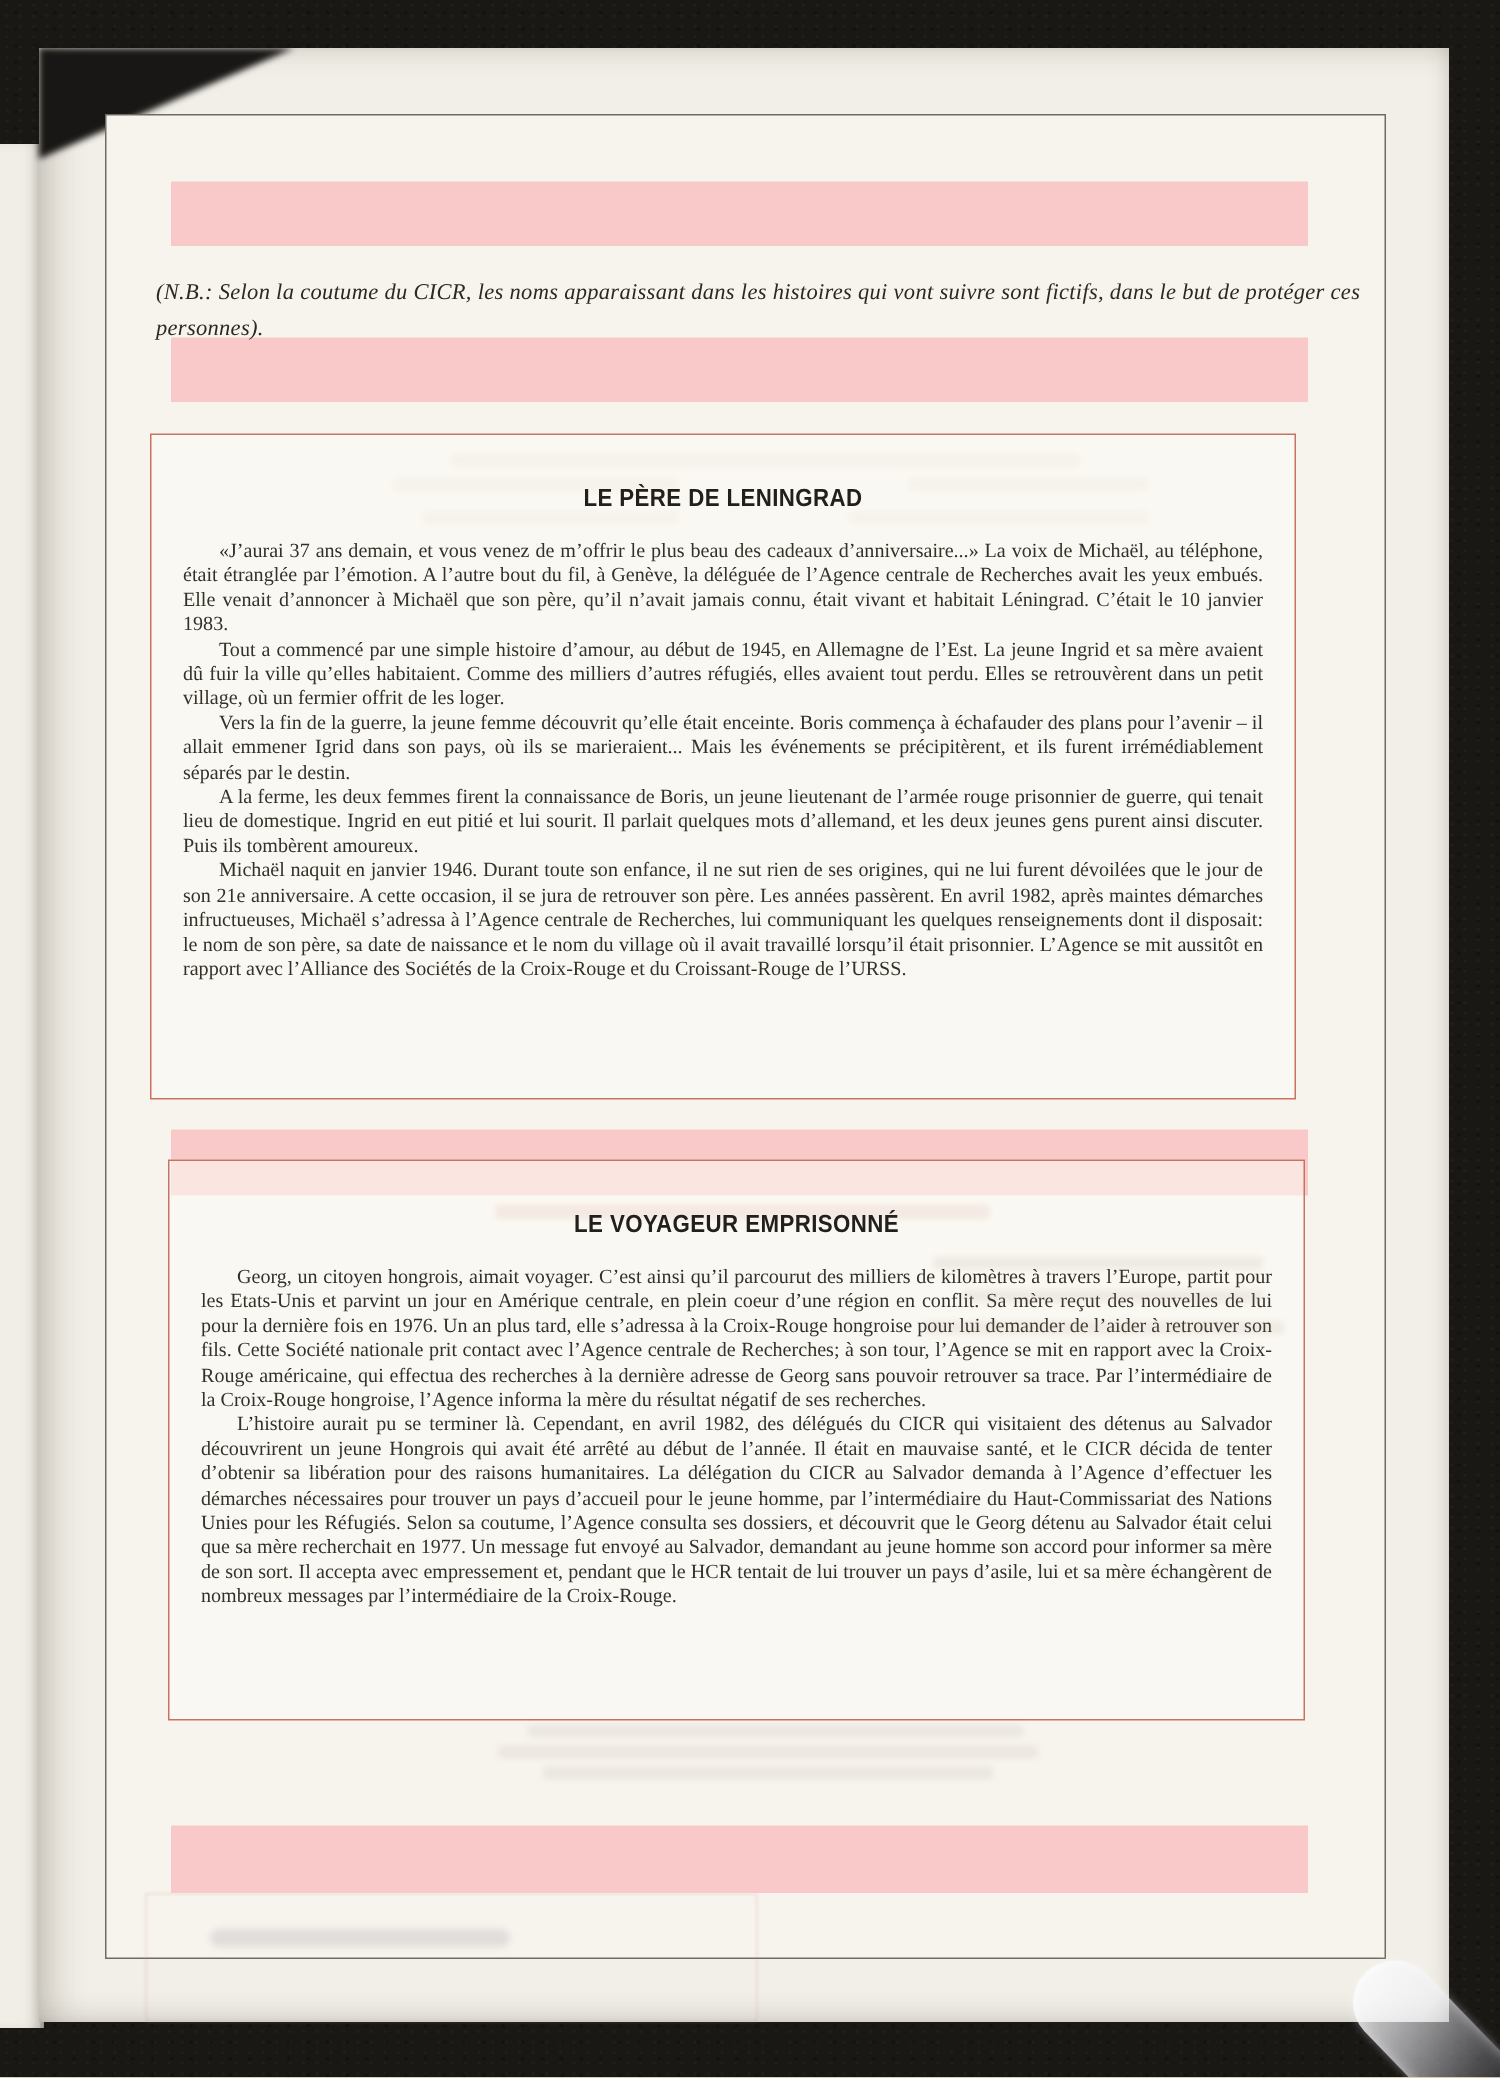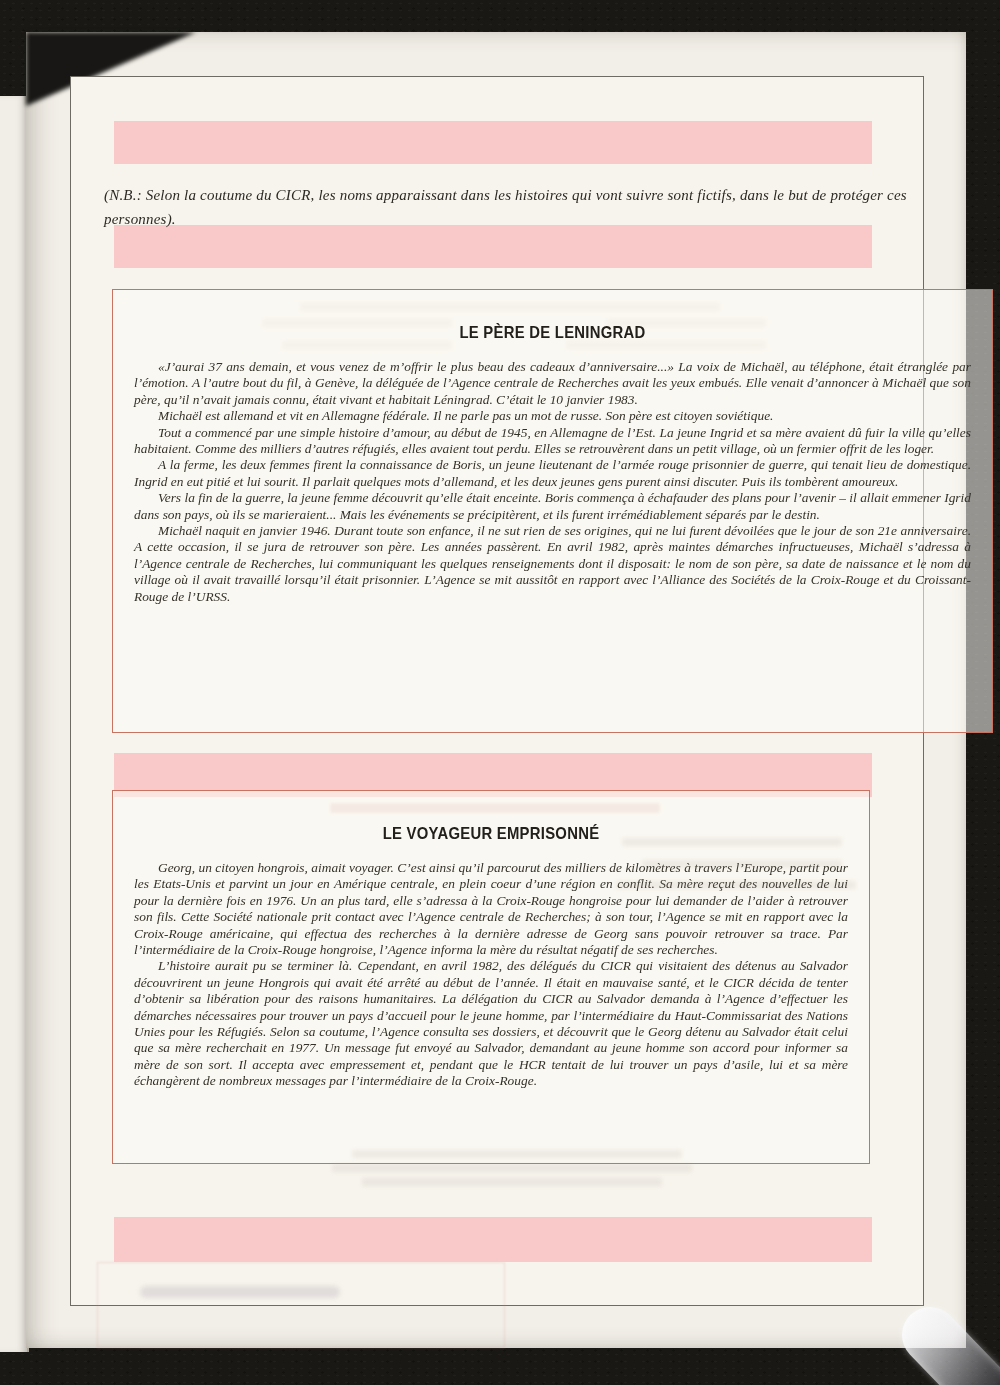--- a/index.html
+++ b/index.html
@@ -60,32 +60,32 @@
     position:absolute; left:104px; top:168px; width:816px;
     font-style:italic; font-size:15px; line-height:1.62;
     color:#2c2925; letter-spacing:.2px;
   }
 
   .story-box {
     position:absolute; box-sizing:border-box;
     border:1px solid #c87261; background:rgba(253,251,246,.55);
     padding:0 21px; overflow:hidden;
   }
-  .box1 { left:112px; top:289px; width:881px; height:444px; }
-  .box2 { left:112px; top:790px; width:758px; height:374px; }
+  .box1 { left:100px; top:289px; width:764px; height:444px; }
+  .box2 { left:112px; top:773px; width:758px; height:374px; }
 
   .story-title {
     margin:33px 0 17px; text-align:center;
     font-family:"Liberation Sans", sans-serif; font-weight:bold;
     font-size:16.5px; letter-spacing:.3px; color:#23201c;
     transform:scaleX(.9);
   }
   .story-box p {
     margin:0; text-indent:24px;
-    font-style:italic; font-size:13.4px; line-height:16.4px;
+    font-size:13.4px; line-height:16.4px;
     text-align:justify; color:#343129;
   }
 
   
   .ghost {
     position:absolute; height:8px; border-radius:3px;
     background:rgba(165,150,145,.14); filter:blur(2px);
   }
   .ghost.pink { background:rgba(208,138,132,.30); filter:blur(1.6px); }
   .ghost-rect {
@@ -125,24 +125,23 @@
 
   <div class="ghost" style="left:300px; top:303px; width:420px;"></div>
   <div class="ghost" style="left:262px; top:319px; width:190px;"></div>
   <div class="ghost" style="left:606px; top:319px; width:160px;"></div>
   <div class="ghost" style="left:282px; top:341px; width:170px;"></div>
   <div class="ghost" style="left:566px; top:341px; width:200px;"></div>
 
   <div class="story-box box1">
     <h2 class="story-title">LE PÈRE DE LENINGRAD</h2>
     <p>«J’aurai 37 ans demain, et vous venez de m’offrir le plus beau des cadeaux d’anniversaire...» La voix de Michaël, au téléphone, était étranglée par l’émotion. A l’autre bout du fil, à Genève, la déléguée de l’Agence centrale de Recherches avait les yeux embués. Elle venait d’annoncer à Michaël que son père, qu’il n’avait jamais connu, était vivant et habitait Léningrad. C’était le 10 janvier 1983.</p>
-    <p>Michaël est allemand et vit en Allemagne fédérale. Il ne parle pas un mot de russe. Son père est citoyen soviétique.</p>
     <p>Tout a commencé par une simple histoire d’amour, au début de 1945, en Allemagne de l’Est. La jeune Ingrid et sa mère avaient dû fuir la ville qu’elles habitaient. Comme des milliers d’autres réfugiés, elles avaient tout perdu. Elles se retrouvèrent dans un petit village, où un fermier offrit de les loger.</p>
+    <p>Vers la fin de la guerre, la jeune femme découvrit qu’elle était enceinte. Boris commença à échafauder des plans pour l’avenir – il allait emmener Igrid dans son pays, où ils se marieraient... Mais les événements se précipitèrent, et ils furent irrémédiablement séparés par le destin.</p>
     <p>A la ferme, les deux femmes firent la connaissance de Boris, un jeune lieutenant de l’armée rouge prisonnier de guerre, qui tenait lieu de domestique. Ingrid en eut pitié et lui sourit. Il parlait quelques mots d’allemand, et les deux jeunes gens purent ainsi discuter. Puis ils tombèrent amoureux.</p>
-    <p>Vers la fin de la guerre, la jeune femme découvrit qu’elle était enceinte. Boris commença à échafauder des plans pour l’avenir – il allait emmener Igrid dans son pays, où ils se marieraient... Mais les événements se précipitèrent, et ils furent irrémédiablement séparés par le destin.</p>
     <p>Michaël naquit en janvier 1946. Durant toute son enfance, il ne sut rien de ses origines, qui ne lui furent dévoilées que le jour de son 21e anniversaire. A cette occasion, il se jura de retrouver son père. Les années passèrent. En avril 1982, après maintes démarches infructueuses, Michaël s’adressa à l’Agence centrale de Recherches, lui communiquant les quelques renseignements dont il disposait: le nom de son père, sa date de naissance et le nom du village où il avait travaillé lorsqu’il était prisonnier. L’Agence se mit aussitôt en rapport avec l’Alliance des Sociétés de la Croix-Rouge et du Croissant-Rouge de l’URSS.</p>
   </div>
 
   <div class="bar bar3"></div>
   <div class="ghost pink" style="left:330px; top:803px; width:330px; height:10px;"></div>
 
   <div class="story-box box2">
     <h2 class="story-title">LE VOYAGEUR EMPRISONNÉ</h2>
     <p>Georg, un citoyen hongrois, aimait voyager. C’est ainsi qu’il parcourut des milliers de kilomètres à travers l’Europe, partit pour les Etats-Unis et parvint un jour en Amérique centrale, en plein coeur d’une région en conflit. Sa mère reçut des nouvelles de lui pour la dernière fois en 1976. Un an plus tard, elle s’adressa à la Croix-Rouge hongroise pour lui demander de l’aider à retrouver son fils. Cette Société nationale prit contact avec l’Agence centrale de Recherches; à son tour, l’Agence se mit en rapport avec la Croix-Rouge américaine, qui effectua des recherches à la dernière adresse de Georg sans pouvoir retrouver sa trace. Par l’intermédiaire de la Croix-Rouge hongroise, l’Agence informa la mère du résultat négatif de ses recherches.</p>
     <p>L’histoire aurait pu se terminer là. Cependant, en avril 1982, des délégués du CICR qui visitaient des détenus au Salvador découvrirent un jeune Hongrois qui avait été arrêté au début de l’année. Il était en mauvaise santé, et le CICR décida de tenter d’obtenir sa libération pour des raisons humanitaires. La délégation du CICR au Salvador demanda à l’Agence d’effectuer les démarches nécessaires pour trouver un pays d’accueil pour le jeune homme, par l’intermédiaire du Haut-Commissariat des Nations Unies pour les Réfugiés. Selon sa coutume, l’Agence consulta ses dossiers, et découvrit que le Georg détenu au Salvador était celui que sa mère recherchait en 1977. Un message fut envoyé au Salvador, demandant au jeune homme son accord pour informer sa mère de son sort. Il accepta avec empressement et, pendant que le HCR tentait de lui trouver un pays d’asile, lui et sa mère échangèrent de nombreux messages par l’intermédiaire de la Croix-Rouge.</p>

